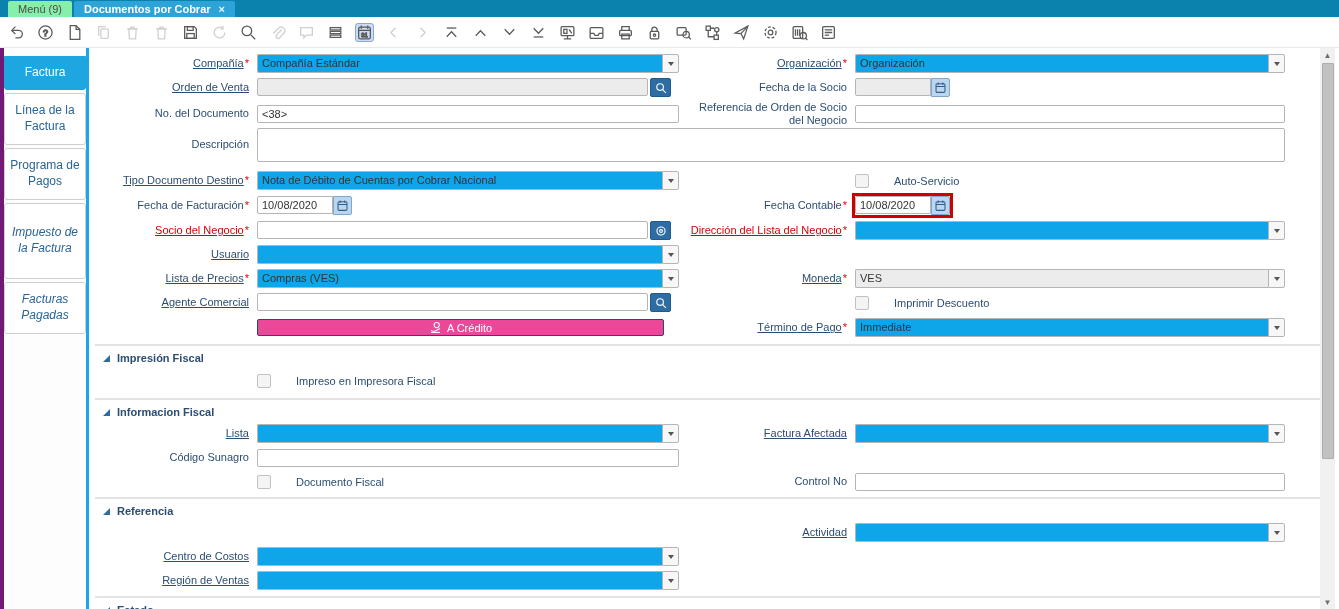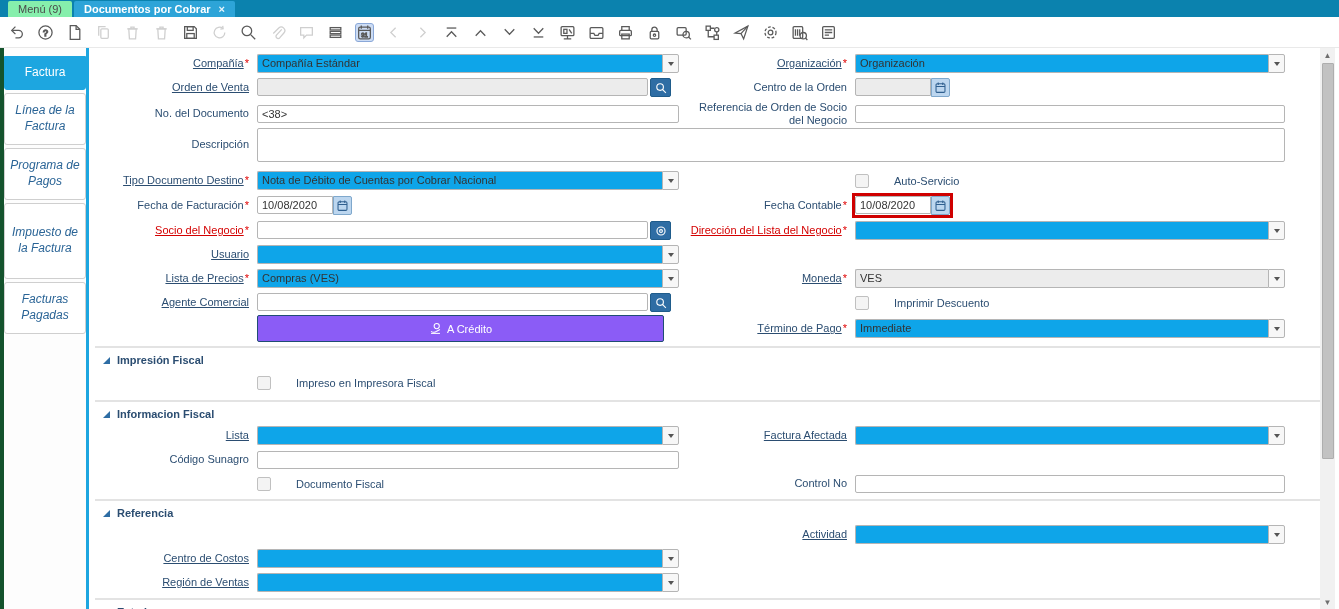--- a/index.html
+++ b/index.html
@@ -19,28 +19,28 @@
              border-bottom:1px solid #e9e9e9; }
   .tb-btn { width:19px; height:19px; display:flex; align-items:center; justify-content:center; cursor:pointer; }
   .tb-btn svg { width:17px; height:17px; stroke:#5a5a5a; fill:none; stroke-width:1.2; }
   .tb-btn.disabled svg { stroke:#cfcfcf; }
   .tb-btn.active { background:#ccdcf4; border:1px solid #8aa8d8; border-radius:3px; }
 
   
   .main { display:flex; height:561px; position:relative; }
 
   
-  .sidebar { width:89px; flex:none; border-left:4px solid #14532d; border-right:3px solid #1da6e0;
+  .sidebar { width:89px; flex:none; border-left:4px solid #701a75; border-right:3px solid #1da6e0;
              background:#fdfdfd; padding-top:8px; }
   .side-tab { width:100%; display:flex; align-items:center; justify-content:center; text-align:center;
               color:#2a6496; font-size:12px; line-height:1.3; border:1px solid #cfcfcf; border-radius:3px;
               background:#fff; margin-bottom:3px; padding:4px 3px; cursor:pointer; }
   .side-tab.active { background:#1da6e0; border-color:#1da6e0; color:#fff; height:34px; border-radius:0 0 3px 3px; }
   .side-tab.italic { font-style:italic; }
-  .side-tab.h2 { height:52px;font-style:italic; } .side-tab.h3 { height:76px; }
+  .side-tab.h2 { height:52px; } .side-tab.h3 { height:76px; }
 
   
   .form { flex:1; padding:4px 16px 0 12px; overflow:hidden; }
   .frow { display:grid; grid-template-columns:148px 422px 160px 430px; column-gap:8px;
           align-items:center; min-height:23px; margin-bottom:1px; }
   .lbl { text-align:right; color:#2b4d71; line-height:1.15; }
   .lnk { text-decoration:underline; }
   .red { color:#d40000; }
   .ast { color:#e00000; margin-left:1px; }
 
@@ -68,21 +68,21 @@
   .dategrp .tin { width:76px; border-radius:2px 0 0 2px; }
   .calbtn { width:19px; height:19px; background:#bcd6ef; border:1px solid #7fa8cc; border-radius:0 2px 2px 0;
             display:flex; align-items:center; justify-content:center; cursor:pointer; }
   .calbtn svg { width:13px; height:13px; stroke:#2f5f8f; fill:none; stroke-width:1.3; }
   .red-ring { outline:3px solid #cf0000; }
 
   .cbrow { display:inline-flex; align-items:center; gap:25px; }
   .cb { width:14px; height:14px; border:1px solid #c0c0c0; border-radius:2px; background:#f4f4f4; cursor:pointer; flex:none; }
   .cb-lbl { color:#2b4d71; }
 
-  .credit-btn { width:407px; height:27px; background:#8b5cf6; border:1px solid #204d74; border-radius:2px;
+  .credit-btn { width:407px; height:17px; background:#ec4899; border:1px solid #204d74; border-radius:2px;
                 color:#fff; display:flex; align-items:center; justify-content:center; gap:5px; cursor:pointer; }
   .credit-btn svg { width:13px; height:13px; stroke:#fff; fill:none; stroke-width:1.3; }
 
   .sep { border-top:2px solid #e3e3e3; margin:4px 0 4px -6px; }
   .sec-head { display:flex; align-items:center; gap:7px; padding:2px 0 4px 2px; }
   .tri { width:0; height:0; border-left:7px solid transparent; border-bottom:7px solid #2e6da4; }
   .sec-title { color:#2b4d71; font-weight:bold; }
 
   
   .vscroll { position:absolute; top:0; right:4px; width:15px; height:561px; background:#f1f1f1; }
@@ -429,21 +429,21 @@
     <div class="frow">
       <div class="lbl"><span class="lnk">Orden de Venta</span></div>
       <div class="lookup">
           <input class="tin dis" disabled="" value="" style="">
           <div class="bbtn">
             <svg>
               <use href="#i-zoom-w"></use>
             </svg>
           </div>
         </div>
-      <div class="lbl"><span>Centro de la Orden</span></div>
+      <div class="lbl"><span>Fecha de la Socio</span></div>
       <div><span class="dategrp">
             <input class="tin dis" disabled="" value="" style="">
             <span class="calbtn">
               <svg>
                 <use href="#i-cal-s"></use>
               </svg>
             </span>
           </span></div>
     </div>
 

